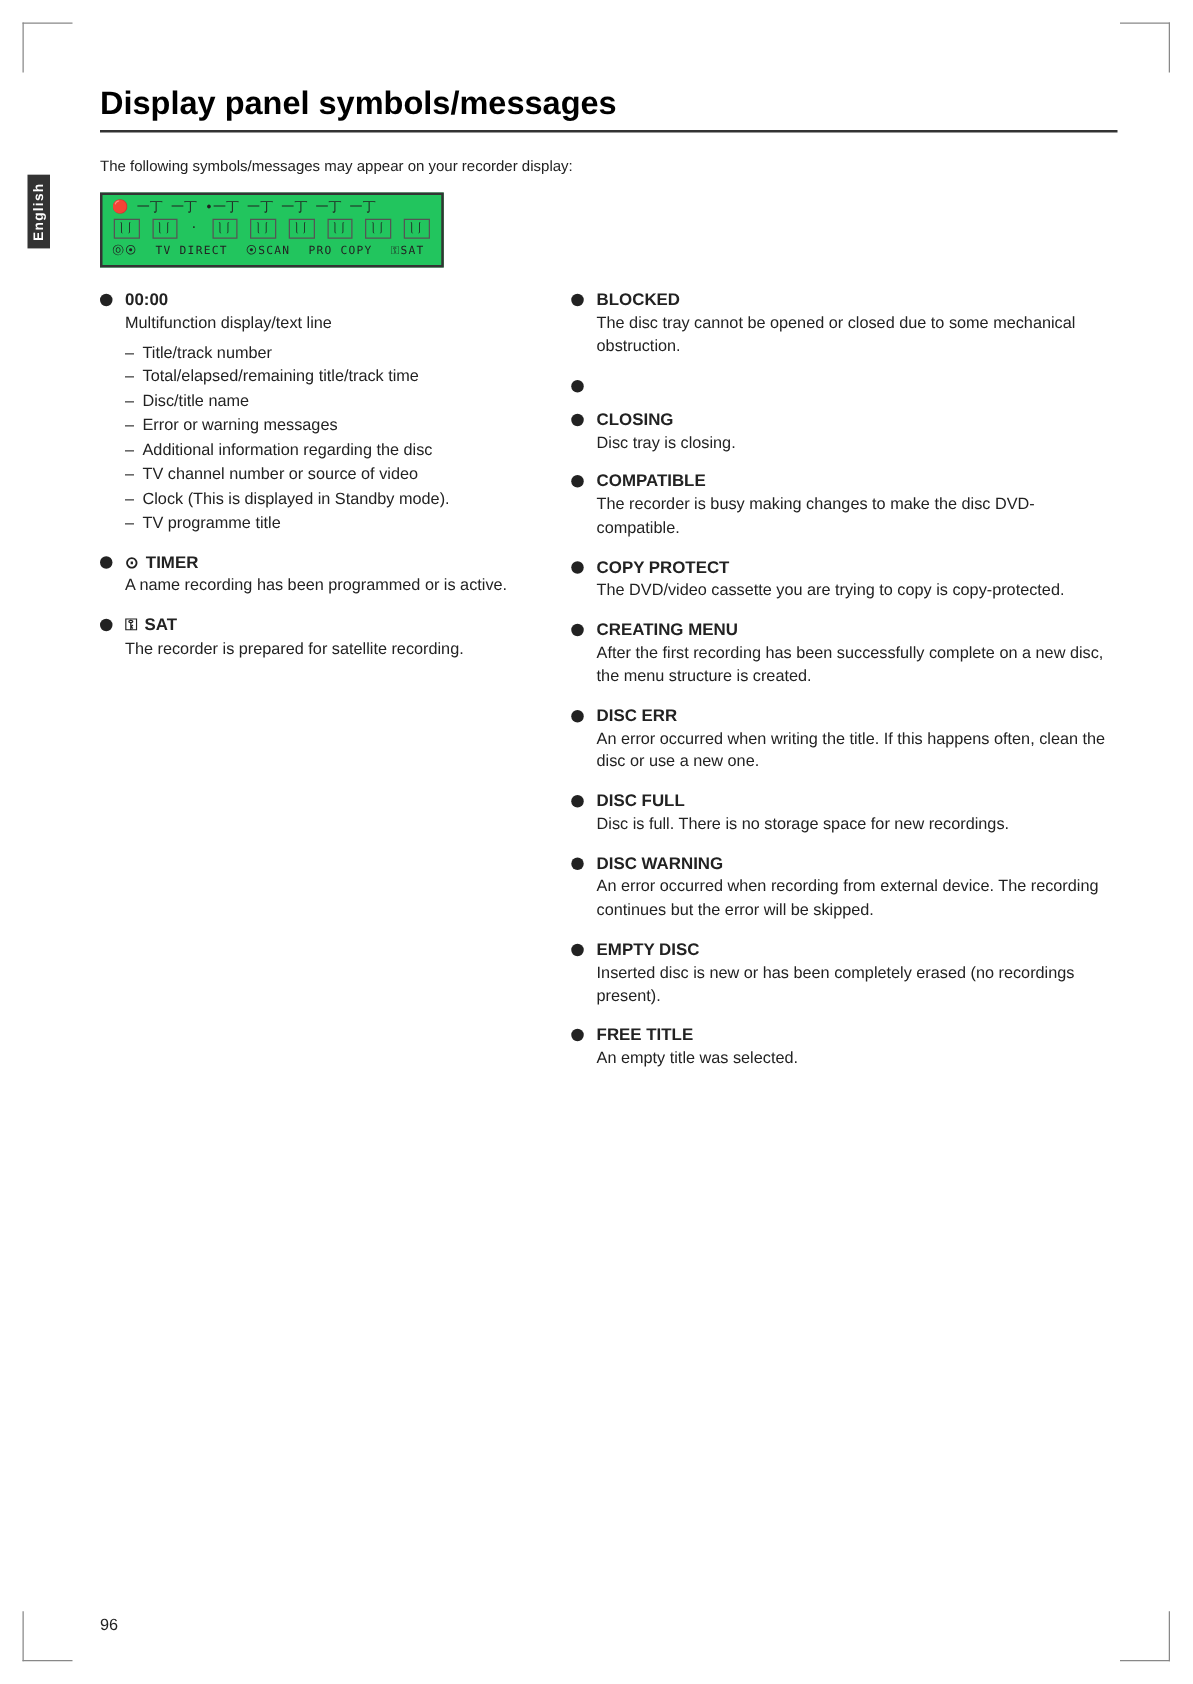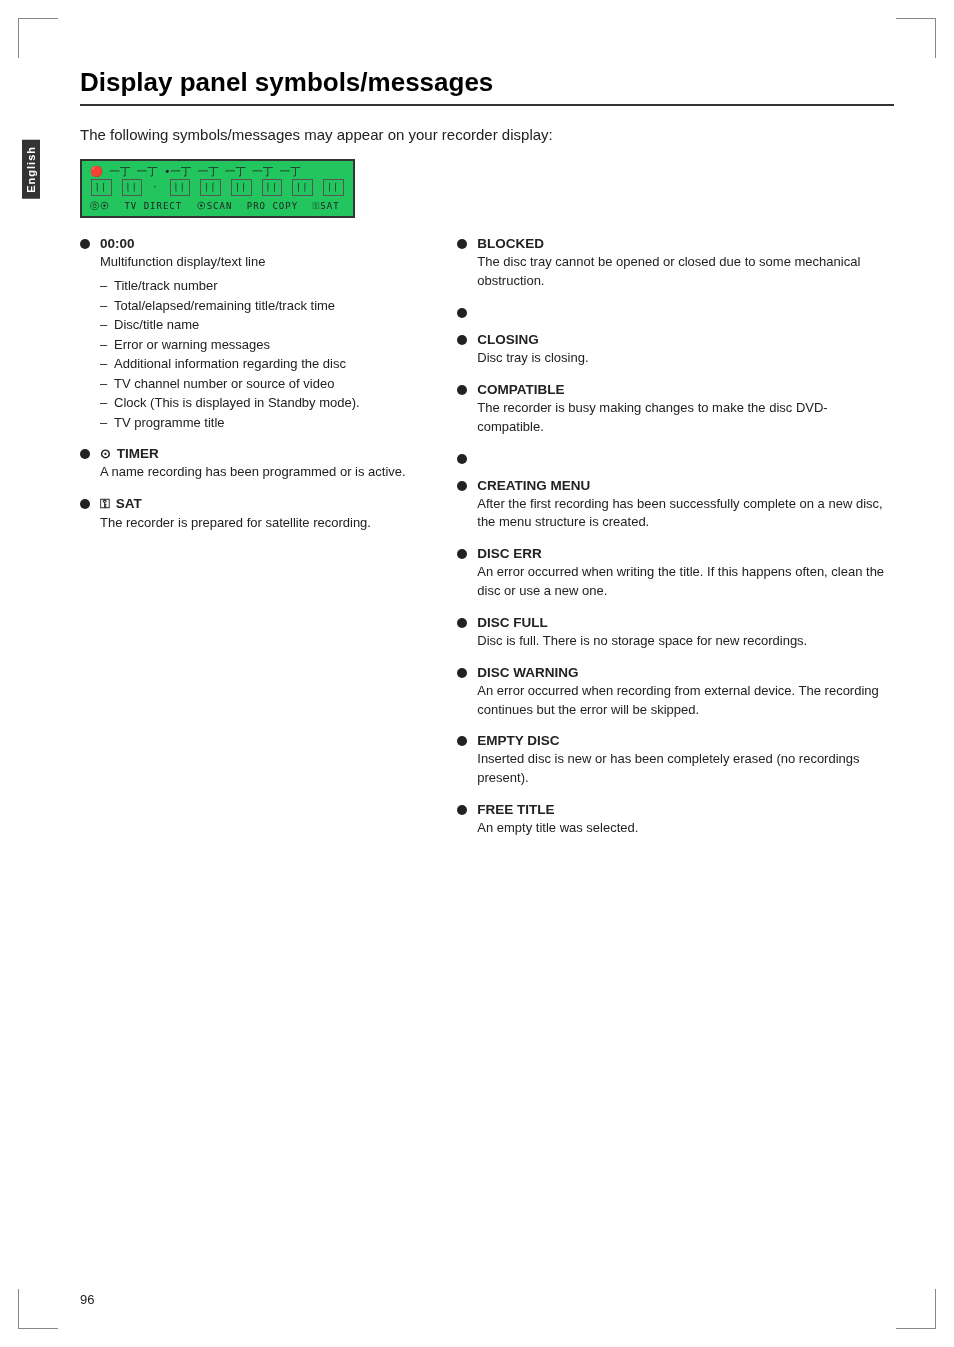--- a/index.html
+++ b/index.html
@@ -53,21 +53,21 @@
       font-size: 26px;
       font-weight: bold;
       color: #000;
       border-bottom: 2px solid #333;
       padding-bottom: 6px;
       margin-bottom: 18px;
     }
 
     
     .intro-text {
-      font-size: 15px;
+      font-size: 12px;
       margin-bottom: 12px;
       line-height: 1.5;
     }
 
     
     .display-graphic {
       border: 2px solid #333;
       display: inline-block;
       padding: 4px 8px;
       margin-bottom: 18px;
@@ -280,20 +280,24 @@
       <div class="bullet-item">
         <div class="bullet-dot"></div>
         <div class="bullet-content">
           <div class="bullet-title">COMPATIBLE</div>
           <div class="bullet-desc">The recorder is busy making changes to make the disc DVD-compatible.</div>
         </div>
       </div>
 
       <div class="bullet-item">
         <div class="bullet-dot"></div>
+        <div class="bullet-content">
+          <div class="bullet-title">COPY PROTECT</div>
+          <div class="bullet-desc">The DVD/video cassette you are trying to copy is copy-protected.</div>
+        </div>
       </div>
 
       <div class="bullet-item">
         <div class="bullet-dot"></div>
         <div class="bullet-content">
           <div class="bullet-title">CREATING MENU</div>
           <div class="bullet-desc">After the first recording has been successfully complete on a new disc, the menu structure is created.</div>
         </div>
       </div>
 

